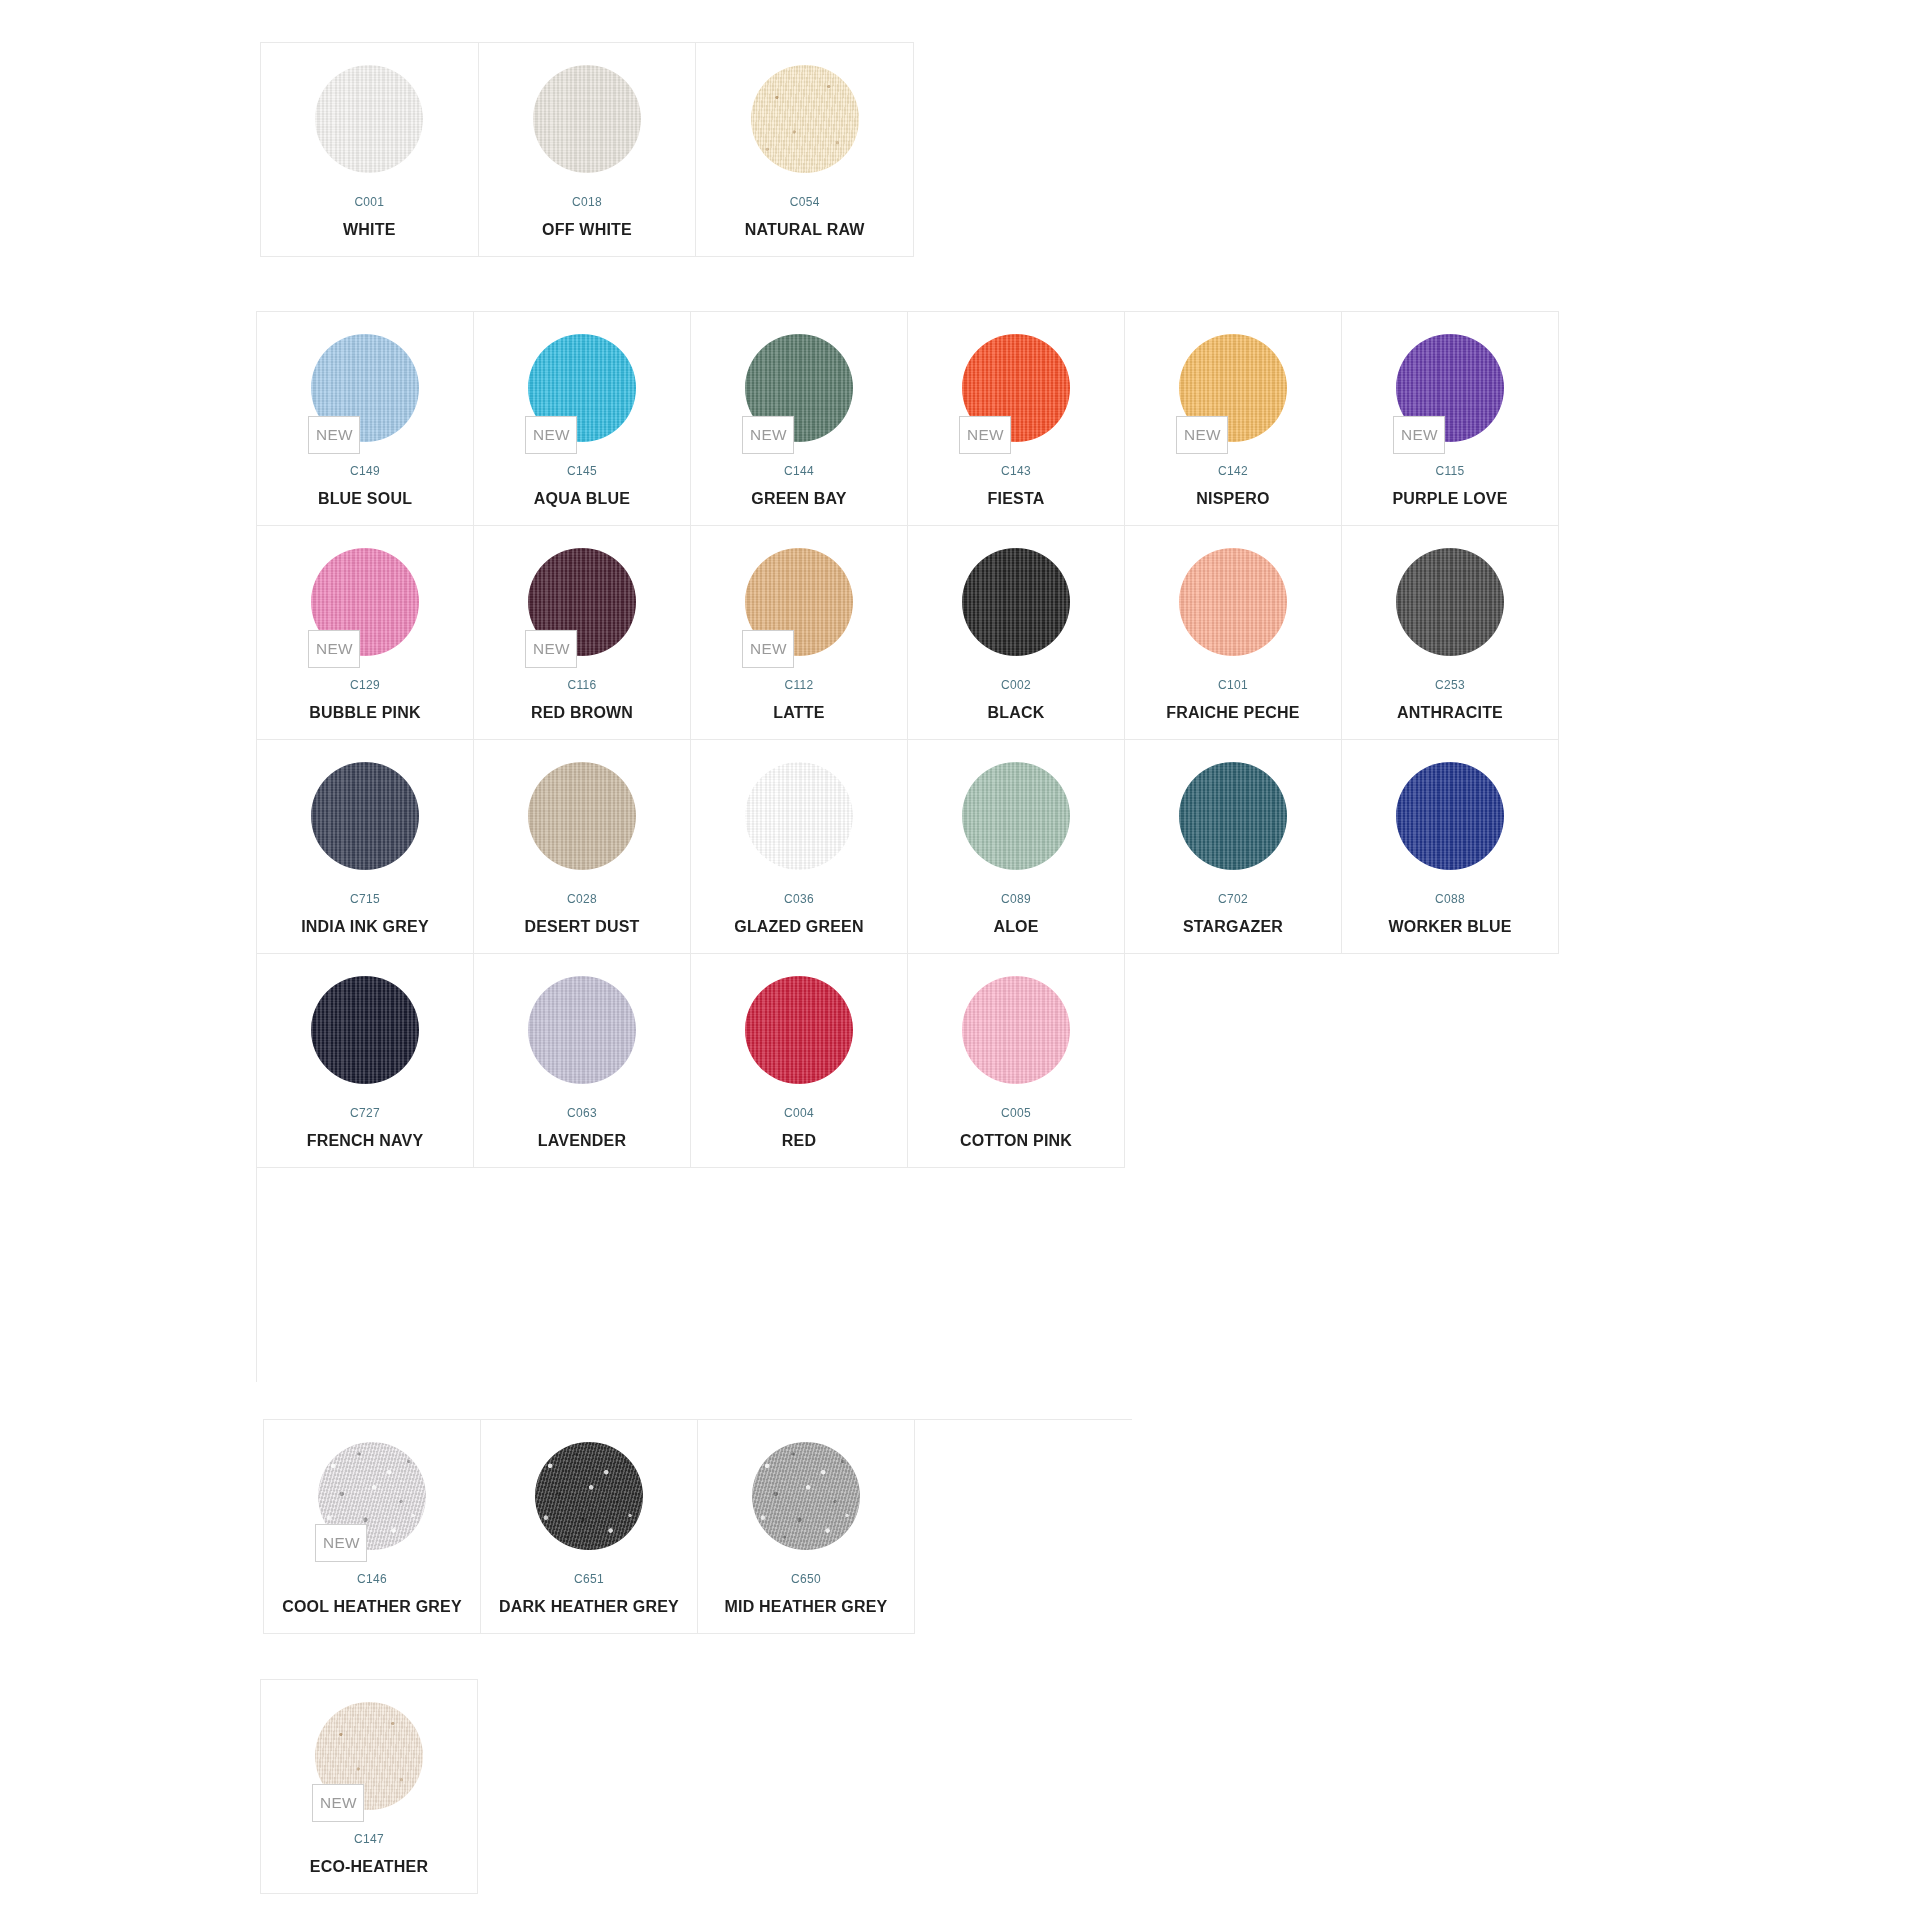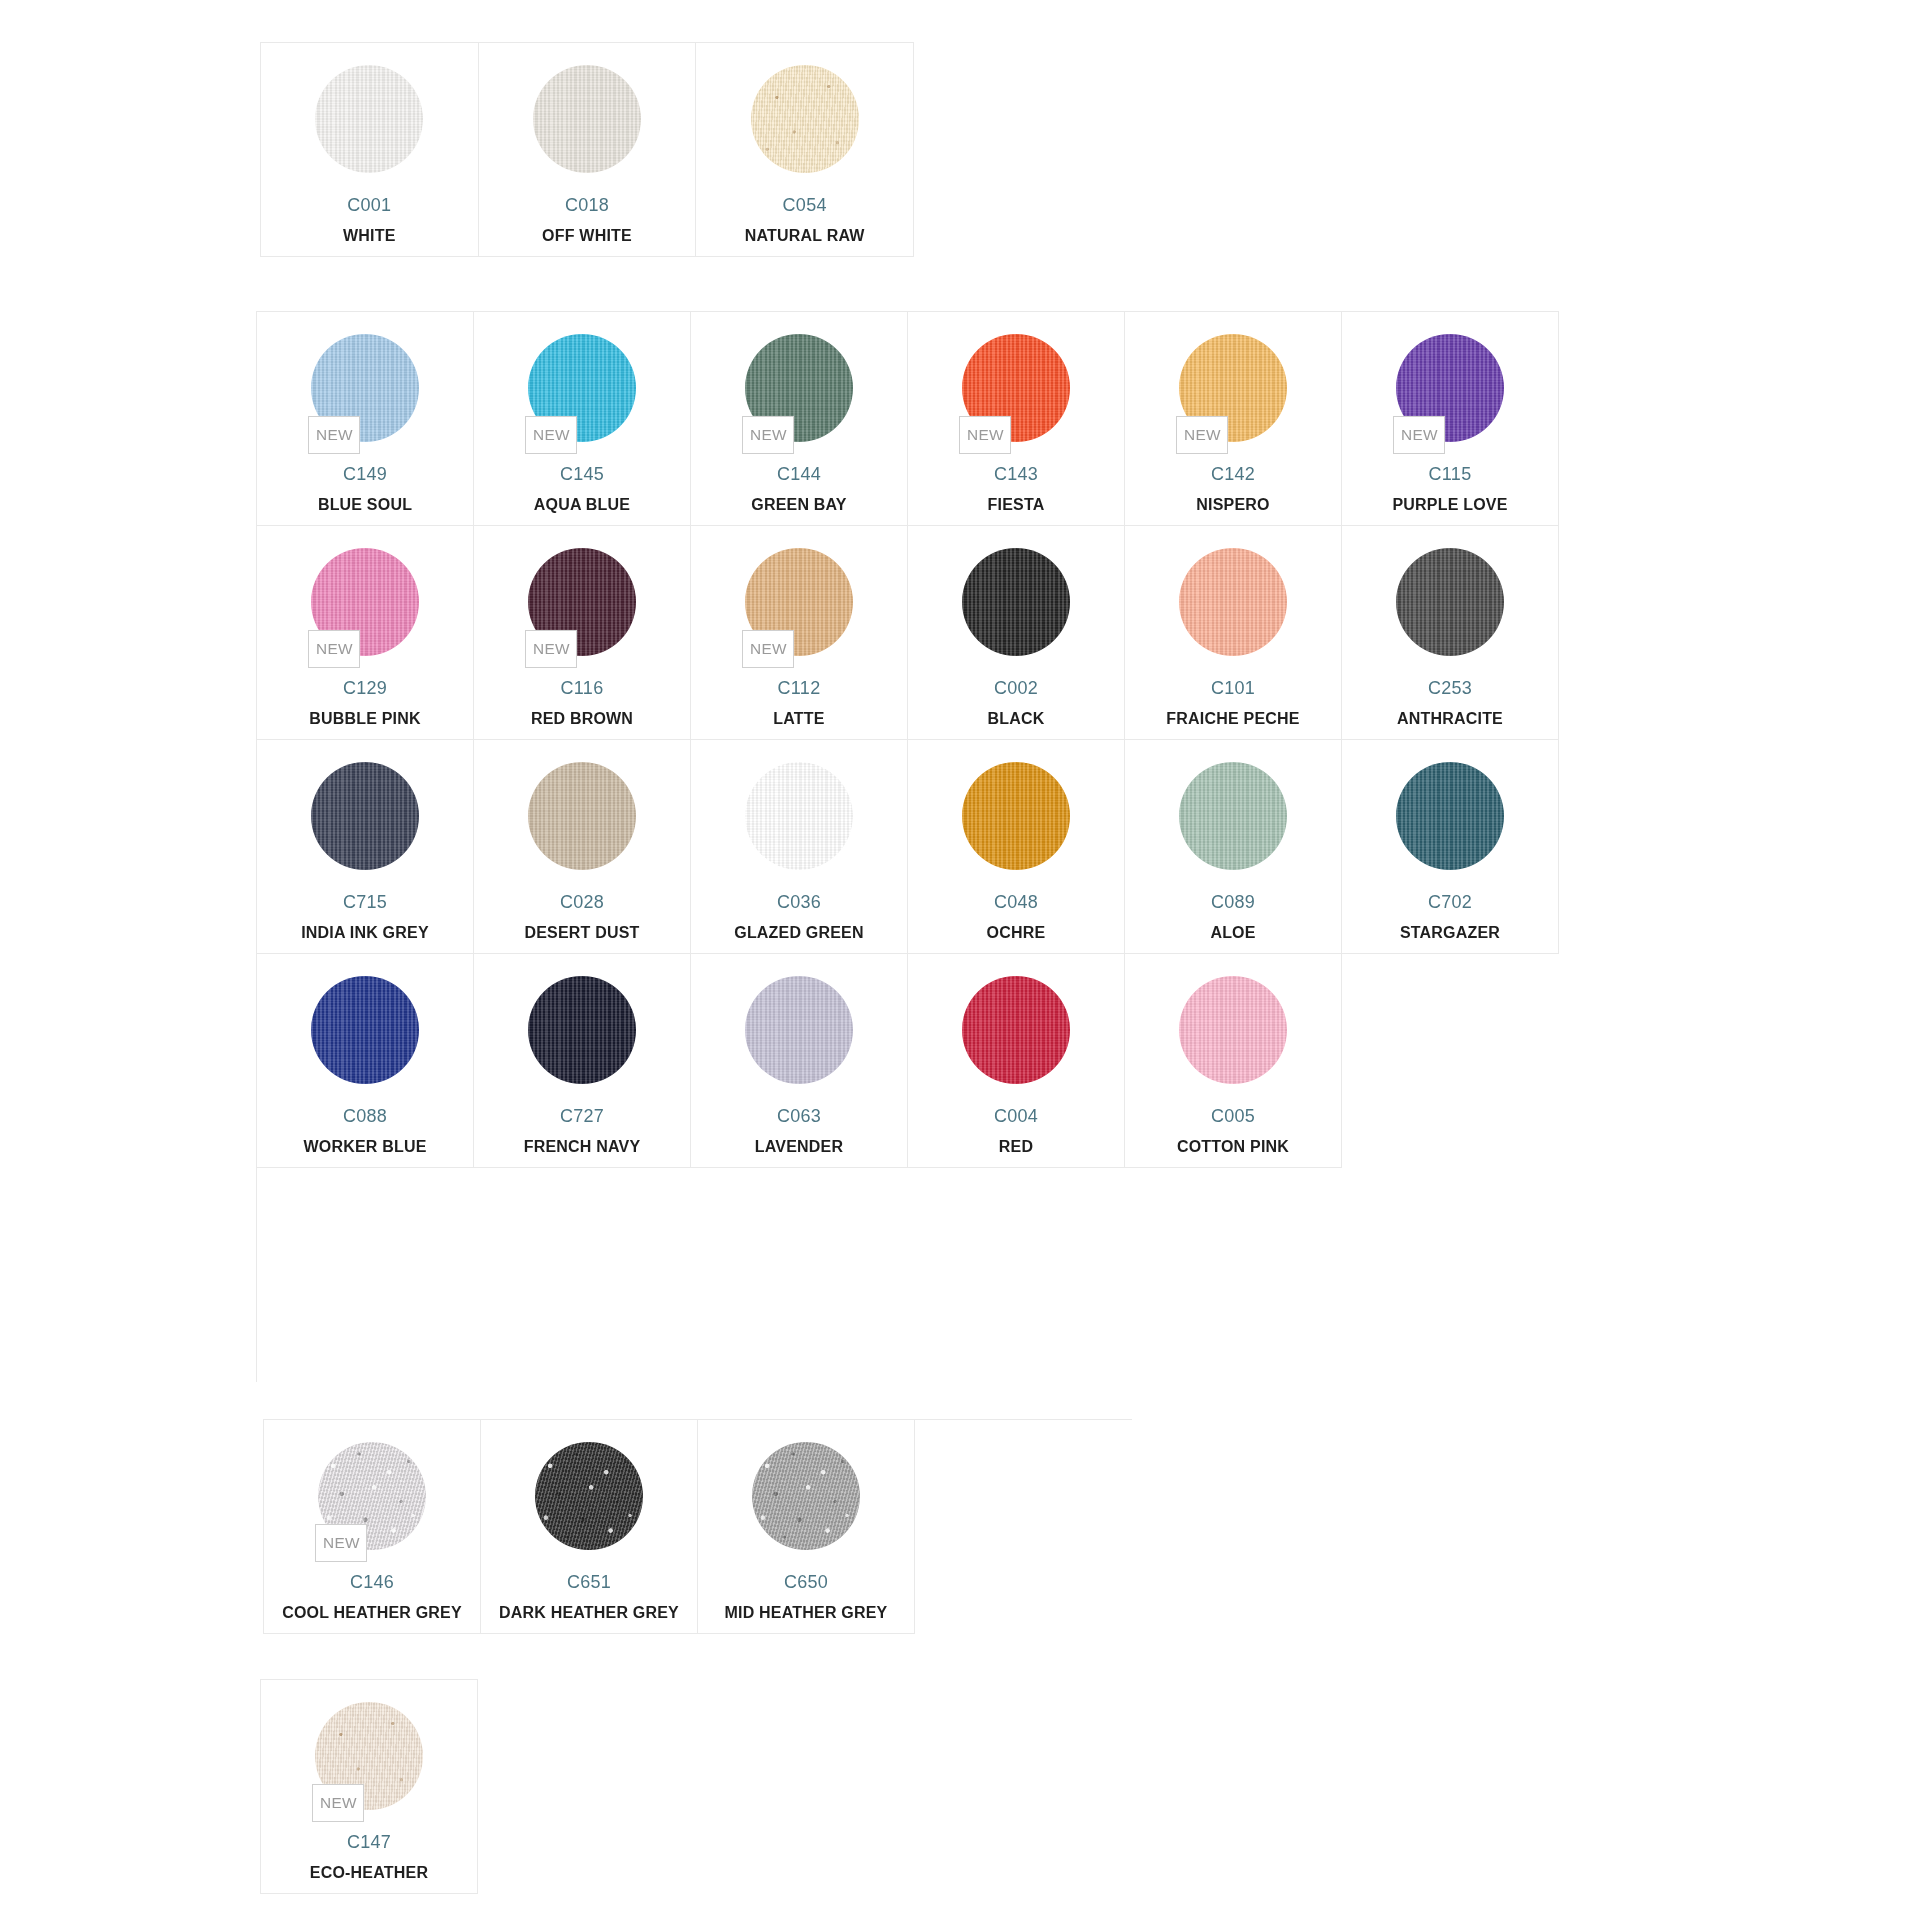--- a/index.html
+++ b/index.html
@@ -101,21 +101,21 @@
     font-size:15.4px;
     letter-spacing:0.3px;
     color:#9a9a9a;
     font-weight:400;
     z-index:3;
   }
 
   
   .code{
     margin-top:16.7px;
-    font-size:18px;
+    font-size:12px;
     color:#4d7684;
     letter-spacing:0.3px;
     line-height:1;
   }
   .name{
     margin-top:14px;
     font-size:16px;
     font-weight:700;
     color:#1f1f1f;
     letter-spacing:0.2px;
@@ -297,29 +297,20 @@
         <div class="chip-wrap">
           <div class="chip">
             <div class="tex weave"></div>
           </div>
         </div>
         <div class="code">C036</div>
         <div class="name">GLAZED GREEN</div>
       </div>
       <div class="swatch-cell">
         <div class="chip-wrap">
-          <div class="chip" style="background: rgb(220, 147, 20);">
-            <div class="tex weave"></div>
-          </div>
-        </div>
-        <div class="code">C048</div>
-        <div class="name">OCHRE</div>
-      </div>
-      <div class="swatch-cell">
-        <div class="chip-wrap">
           <div class="chip" style="background: rgb(167, 195, 180);">
             <div class="tex weave"></div>
           </div>
         </div>
         <div class="code">C089</div>
         <div class="name">ALOE</div>
       </div>
       <div class="swatch-cell">
         <div class="chip-wrap">
           <div class="chip" style="background: rgb(47, 97, 112);">

